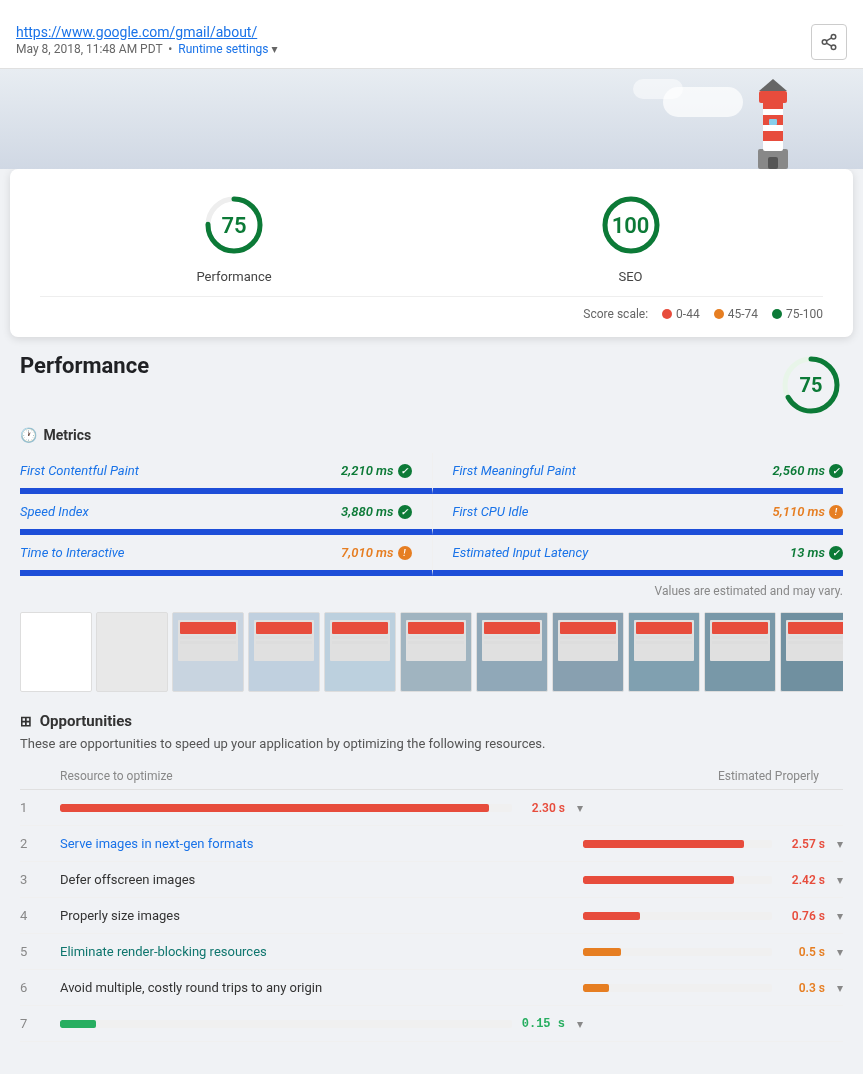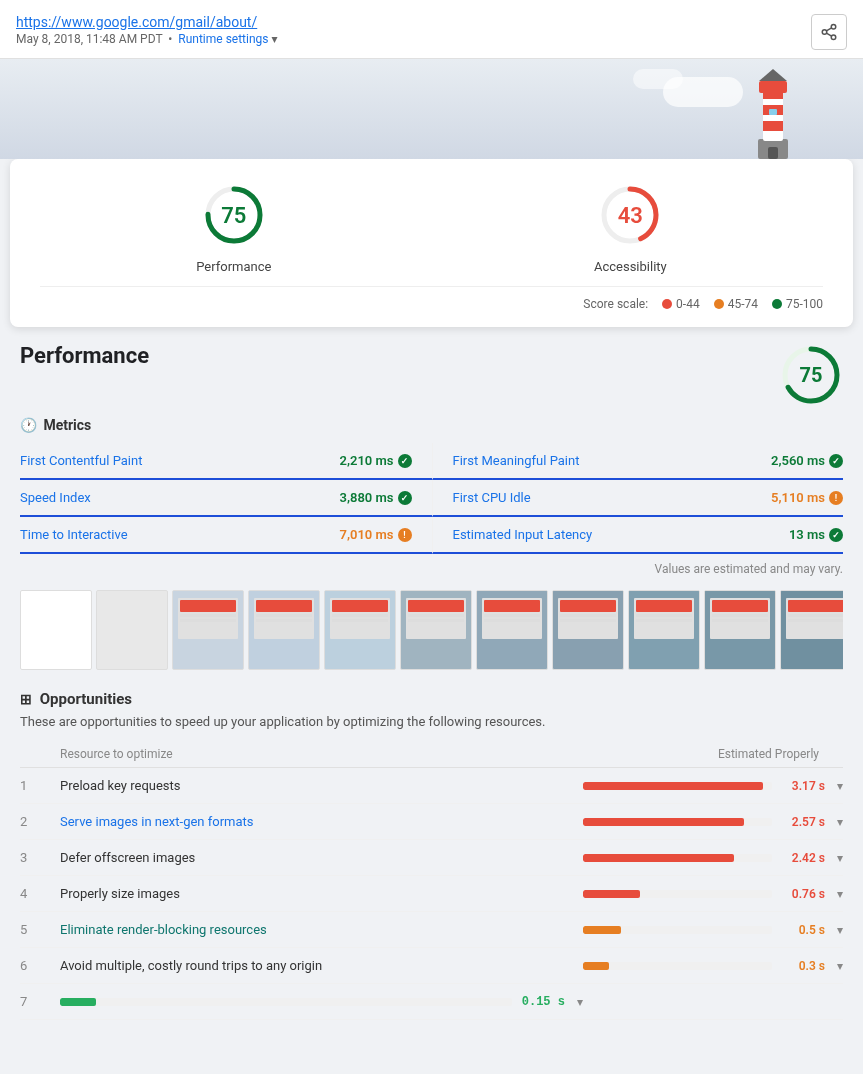--- a/index.html
+++ b/index.html
@@ -5,21 +5,21 @@
     * { box-sizing: border-box; margin: 0; padding: 0; }
     body {
       font-family: -apple-system, BlinkMacSystemFont, 'Segoe UI', Roboto, sans-serif;
       background: #f0f2f5;
       color: #333;
       width: 863px;
       min-height: 1074px;
     }
     .top-bar {
       background: #fff;
-      padding: 14px 16px 8px;
+      padding: 24px 16px 8px;
       border-bottom: 1px solid #e0e0e0;
       display: flex;
       justify-content: space-between;
       align-items: flex-start;
     }
     .top-url {
       color: #1a73e8;
       font-size: 14px;
       text-decoration: underline;
     }
@@ -162,22 +162,23 @@
     .metrics-grid {
       display: grid;
       grid-template-columns: 1fr 1fr;
       gap: 0;
     }
     .metric-row {
       display: flex;
       align-items: center;
       justify-content: space-between;
       padding: 10px 0;
-      border-bottom: 2px solid #1d4ed8;
+      border-bottom: 6px solid #1d4ed8;
       padding-right: 20px;
+      font-style: italic;
     }
     .metric-row:nth-child(odd) { padding-right: 20px; }
     .metric-row:nth-child(even) { padding-left: 20px; padding-right: 0; }
     .metric-name {
       font-size: 13px;
       color: #1a73e8;
     }
     .metric-value {
       font-size: 13px;
       font-weight: 600;
@@ -343,25 +344,25 @@
         <circle cx="36" cy="36" r="26" fill="none" stroke="#0c7a37" stroke-width="5" stroke-dasharray="122.52211349000194 40.840704496667314" stroke-linecap="round"></circle>
       </svg>
       <div class="score-num" style="color:#0c7a37;">75</div>
     </div>
     <div class="score-label">Performance</div>
   </div>
       <div class="score-item">
     <div class="score-circle">
       <svg viewBox="0 0 72 72">
         <circle cx="36" cy="36" r="26" fill="none" stroke="#eee" stroke-width="5"></circle>
-        <circle cx="36" cy="36" r="26" fill="none" stroke="#e74c3c" stroke-width="5" stroke-dasharray="70.24601173426778 93.11680625240147" stroke-linecap="round"></circle>
+        <circle cx="36" cy="36" r="26" fill="none" stroke="#0c7a37" stroke-width="5" stroke-dasharray="163.36281798666926 0" stroke-linecap="round"></circle>
       </svg>
-      <div class="score-num" style="color:#e74c3c;">43</div>
-    </div>
-    <div class="score-label">Accessibility</div>
+      <div class="score-num" style="color:#0c7a37;">100</div>
+    </div>
+    <div class="score-label">SEO</div>
   </div>
     </div>
   <div class="scale-row">
     <span>Score scale:</span>
     <span class="scale-item">
       <span class="scale-dot" style="background:#e74c3c;"></span>
       <span>0-44</span>
     </span>
     <span class="scale-item">
       <span class="scale-dot" style="background:#e67e22;"></span>
@@ -532,26 +533,25 @@
     </div>
     <p class="opps-desc">These are opportunities to speed up your application by optimizing the following resources.</p>
     <div class="opps-table-header">
       <div></div>
       <div>Resource to optimize</div>
       <div style="text-align:right;padding-right:24px;">Estimated Properly</div>
     </div>
     <div id="opp-list">
         <div class="opp-row">
     <span class="opp-num">1</span>
-    <span class="opp-name" style="color:#333">Preload key requests</span>
     <div class="opp-savings">
       <div class="savings-bar-bg">
         <div class="savings-bar-fill" style="width:95%;background:#e74c3c;"></div>
       </div>
-      <span class="savings-value ">3.17 s</span>
+      <span class="savings-value ">2.30 s</span>
       <span class="chevron-down">▾</span>
     </div>
   </div>
         <div class="opp-row">
     <span class="opp-num">2</span>
     <span class="opp-name" style="color:#1a73e8">Serve images in next-gen formats</span>
     <div class="opp-savings">
       <div class="savings-bar-bg">
         <div class="savings-bar-fill" style="width:85%;background:#e74c3c;"></div>
       </div>

